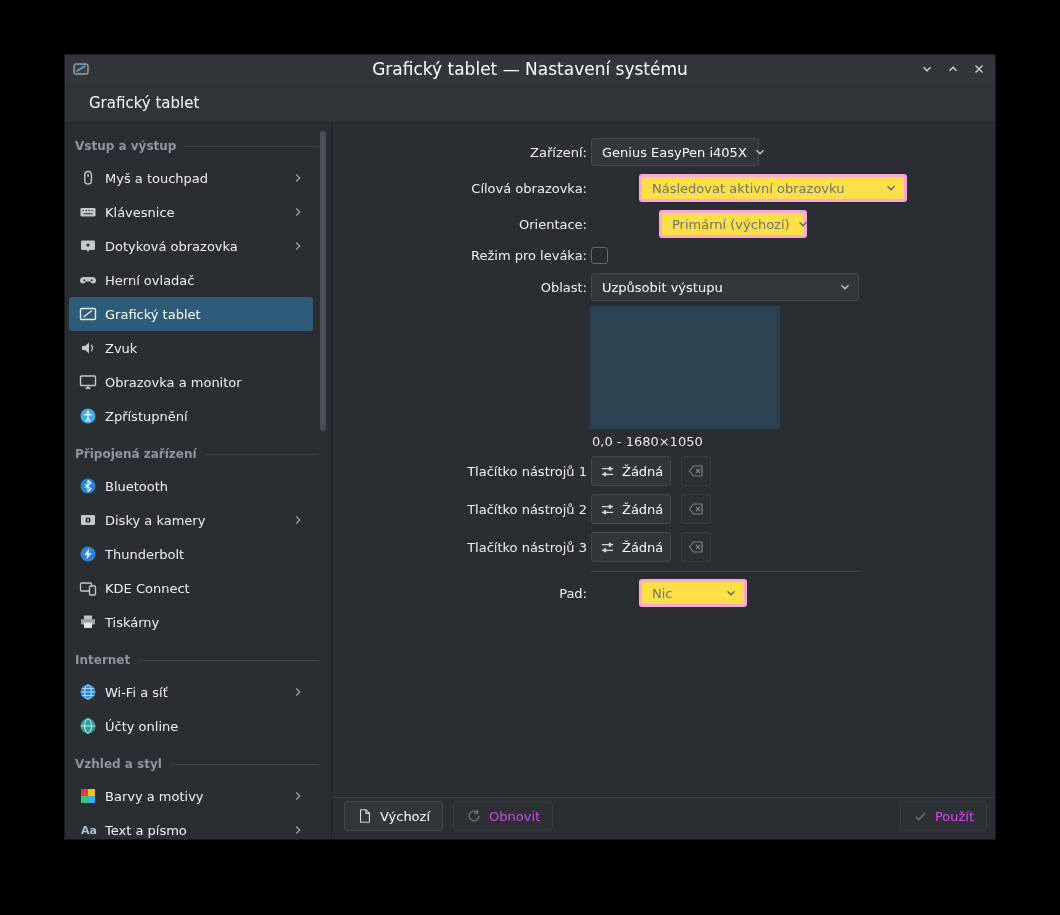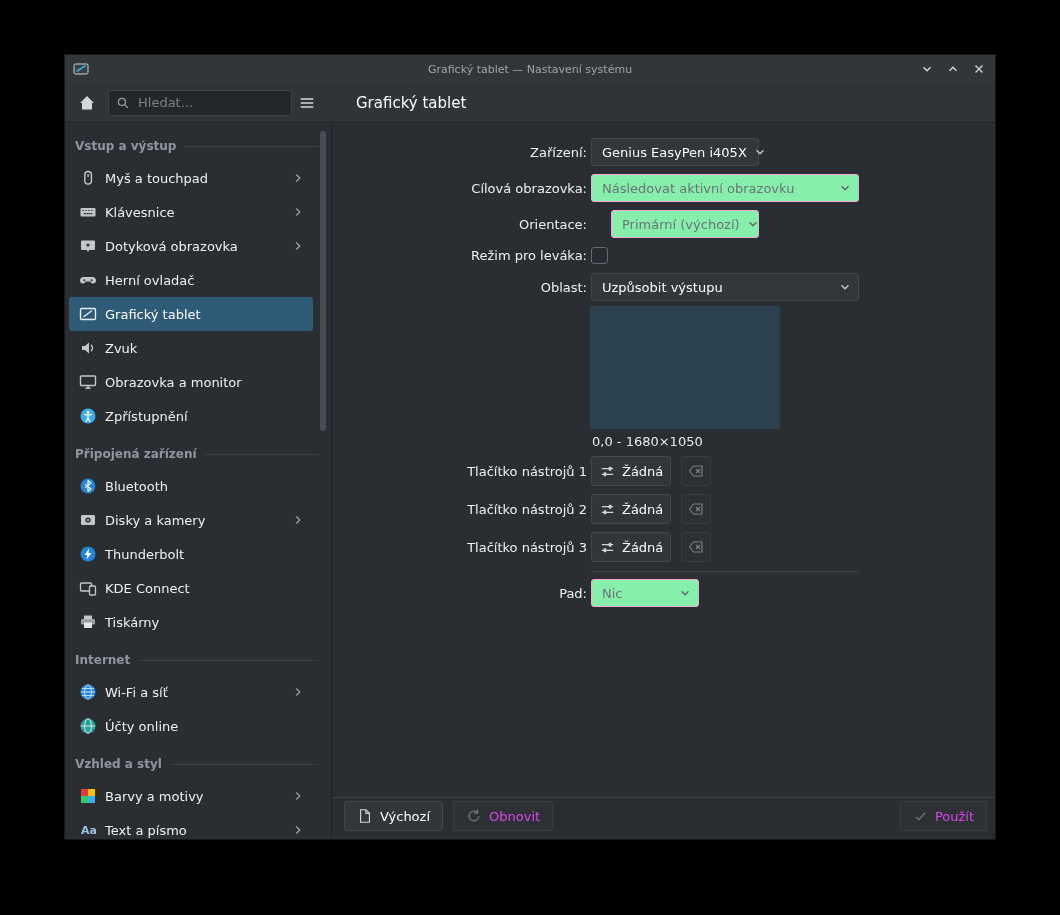--- a/index.html
+++ b/index.html
@@ -15,21 +15,21 @@
     background:#2a2e32; border:1px solid #16181a; overflow:hidden;
   }
   
   .titlebar {
     position:relative; height:28px; background:#31363b;
     display:flex; align-items:center; padding:0 8px;
   }
   .app-icon { display:flex; width:16px; height:16px; }
   .tb-title {
     position:absolute; left:50%; transform:translateX(-50%);
-    font-size:11px; color:#a3a3a3; white-space:nowrap;
+    font-size:17px; color:#ffffff; white-space:nowrap;
   }
   .tb-controls { margin-left:auto; display:flex; align-items:center; gap:10px; }
   .tb-btn { display:flex; width:16px; height:16px; align-items:center; justify-content:center; color:#d7dadc; cursor:default; }
   
   .topbar {
     height:40px; background:#2f3439; border-bottom:1px solid #202326;
     display:flex; align-items:center;
   }
   .topbar-left { width:267px; flex:none; display:flex; align-items:center; padding:0 12px 0 9px; }
   .icon-btn { display:flex; align-items:center; justify-content:center; width:26px; height:26px; color:#d4d7d9; }
@@ -82,21 +82,21 @@
   .row-area { top:150px; }
   .row-tool1 { top:333px; height:30px; }
   .row-tool2 { top:371px; height:30px; }
   .row-tool3 { top:409px; height:30px; }
   .row-pad { top:456px; }
   .combo {
     height:28px; display:flex; align-items:center; gap:6px;
     padding:0 6px 0 10px; border-radius:3px; font-size:13px; white-space:nowrap;
   }
   .combo.enabled { background:#32373c; border:1px solid #43484d; color:#fcfcfc; }
-  .combo.disabled { background:#86efac; border:1px solid #f9a8d4; color:#6d7276; }
+  .combo.disabled { background:#fde047; border:3px solid #f9a8d4; color:#6d7276;margin-left:48px; }
   .caret { margin-left:auto; display:flex; }
   .combo.enabled .caret { color:#c9ccd0; }
   .combo.disabled .caret { color:#5e6367; }
   .checkbox { width:17px; height:17px; border:1px solid #646a70; border-radius:3px; background:#282c30; }
   .area-preview { position:absolute; left:258px; top:183px; width:190px; height:123px; background:#2b4150; }
   .area-geometry { position:absolute; left:260px; top:311px; font-size:13px; color:#e9eaeb; }
   .tool-btn {
     width:80px; height:30px; display:flex; align-items:center; gap:7px; padding:0 8px;
     background:#31363b; border:1px solid #43484d; border-radius:3px;
     color:#fcfcfc; font-size:13px;
@@ -147,39 +147,20 @@
         </span>
         <span class="tb-btn">
           <svg width="14" height="14" viewBox="0 0 16 16">
               <path d="M4 4l8 8M12 4l-8 8" fill="none" stroke="currentColor" stroke-width="1.5"></path>
             </svg>
         </span>
       </span>
     </div>
 
     <div class="topbar">
-      <div class="topbar-left">
-        <span class="icon-btn">
-          <svg width="20" height="20" viewBox="0 0 20 20">
-              <path d="M10 3 L17 10 h-2 v6.5 H5 V10 H3 z" fill="#d4d7d9"></path>
-            </svg>
-        </span>
-        <span class="search-field">
-          <svg width="14" height="14" viewBox="0 0 16 16">
-              <circle cx="6.8" cy="6.8" r="4" fill="none" stroke="#9aa0a5" stroke-width="1.4"></circle>
-              <path d="M9.8 9.8l3.6 3.6" stroke="#9aa0a5" stroke-width="1.4"></path>
-            </svg>
-          <input class="search-input" placeholder="Hledat..." style="">
-        </span>
-        <span class="icon-btn hamburger">
-          <svg width="18" height="18" viewBox="0 0 20 20">
-              <path d="M3 5.5h14M3 10h14M3 14.5h14" stroke="#d4d7d9" stroke-width="1.7"></path>
-            </svg>
-        </span>
-      </div>
       <div class="page-title">Grafický tablet</div>
     </div>
 
     <div class="wbody">
 
       <div class="sidebar">
 
         <div class="side-section-header">
           <span>Vstup a výstup</span>
         </div>

